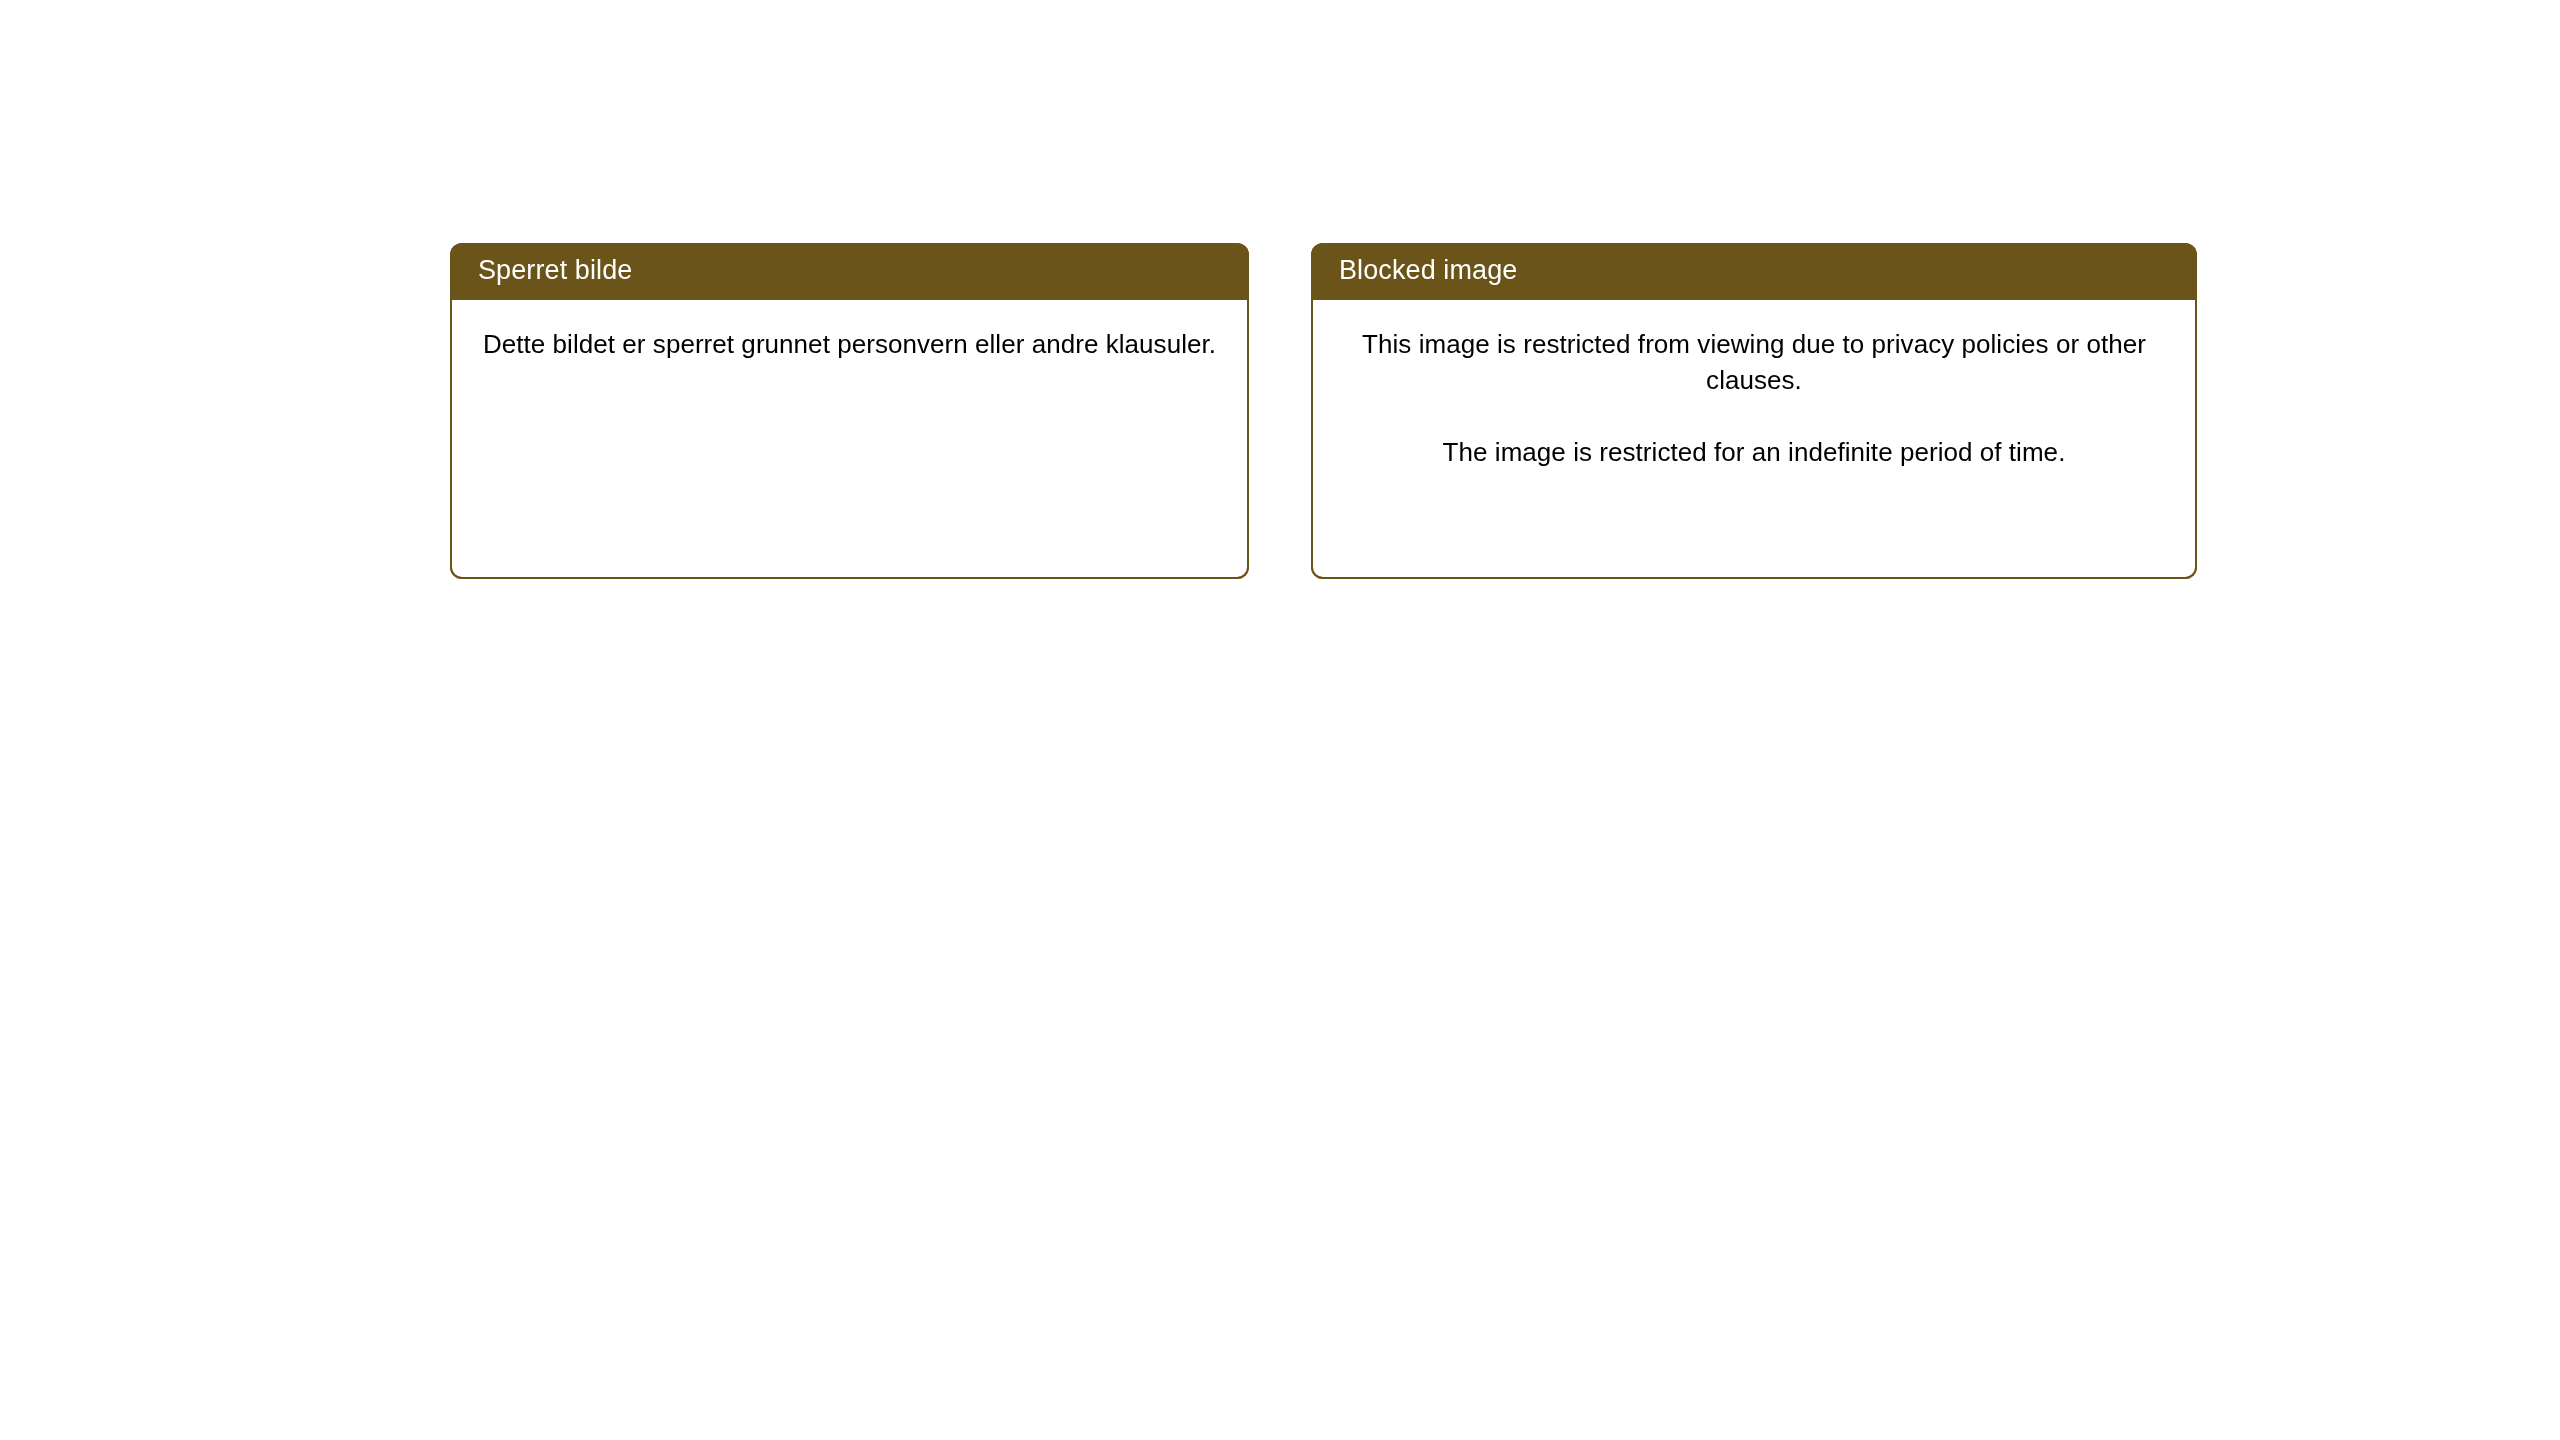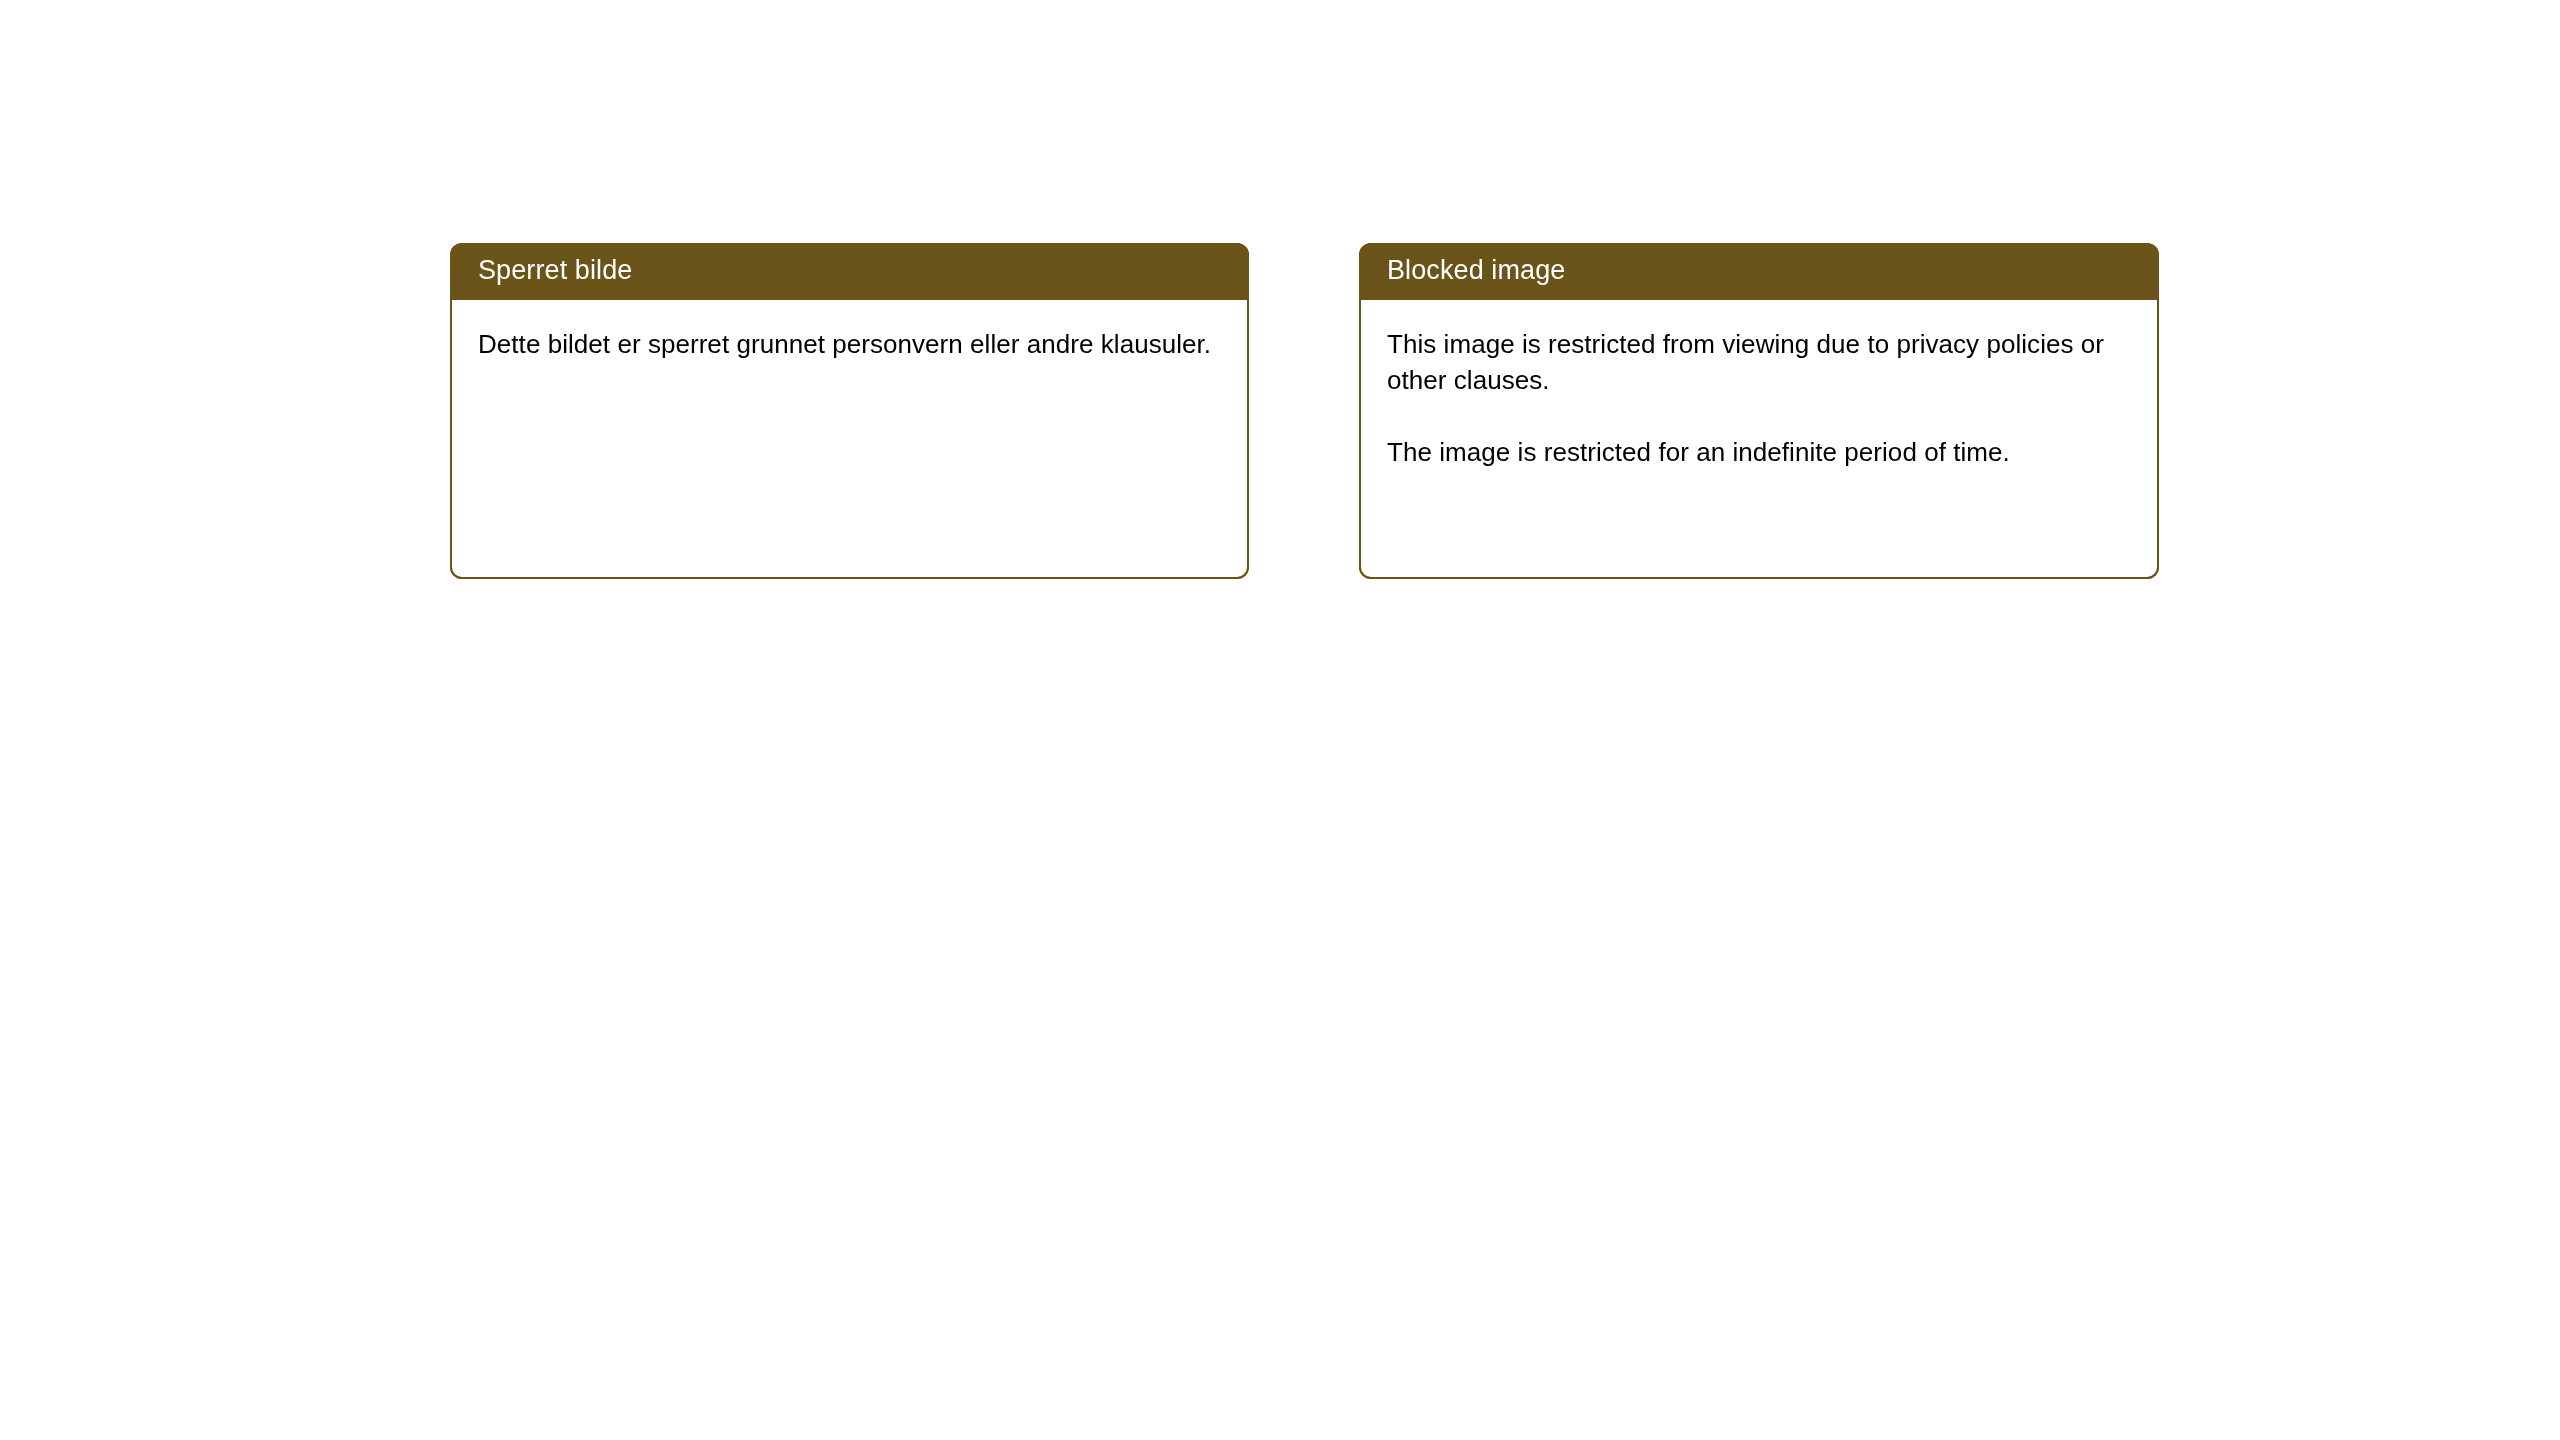--- a/index.html
+++ b/index.html
@@ -25,24 +25,25 @@
     width: 2560px;
     height: 1440px;
   }
 
   .notice-card {
     position: absolute;
     top: 243px;
     box-sizing: border-box;
     background: #c2410c;
     border-radius: 12px;
+    text-align: center;
   }
 
   .notice-card.left  { left: 450px;  width: 799px; height: 336px; }
-  .notice-card.right { left: 1359px; width: 800px; height: 336px; }
+  .notice-card.right { left: 1311px; width: 886px; height: 336px; }
 
   
   .card-header {
     position: relative;
     height: 57px;
     background: #6b5419;
     border-top-left-radius: 12px;
     border-top-right-radius: 12px;
     box-sizing: border-box;
     padding: 0 0 0 28px;

